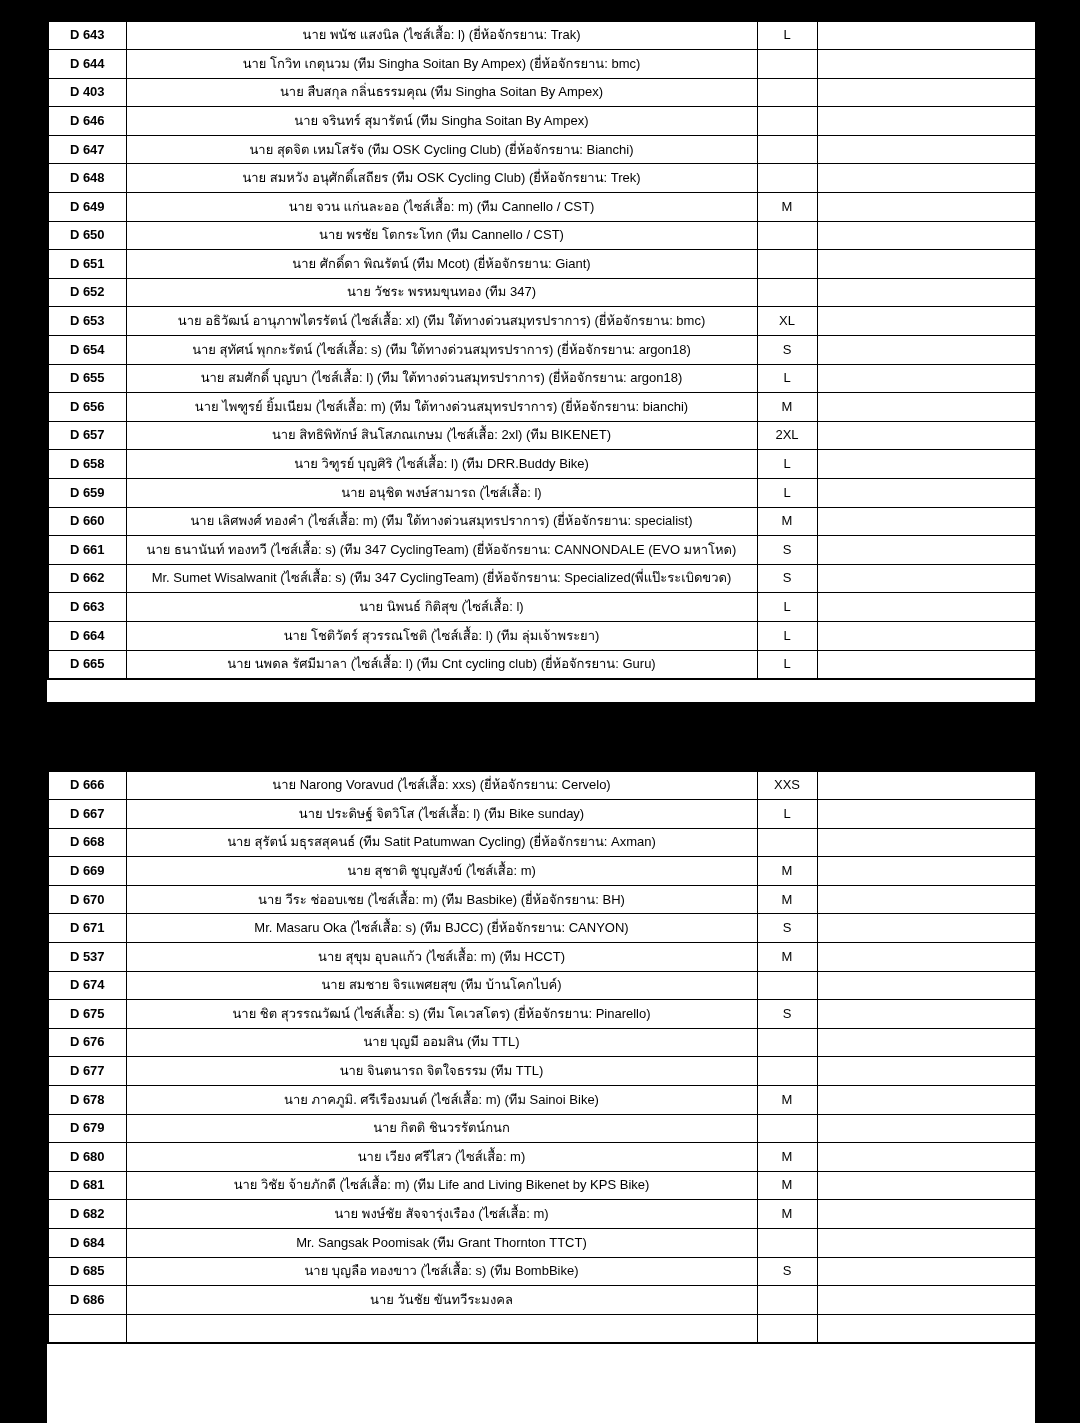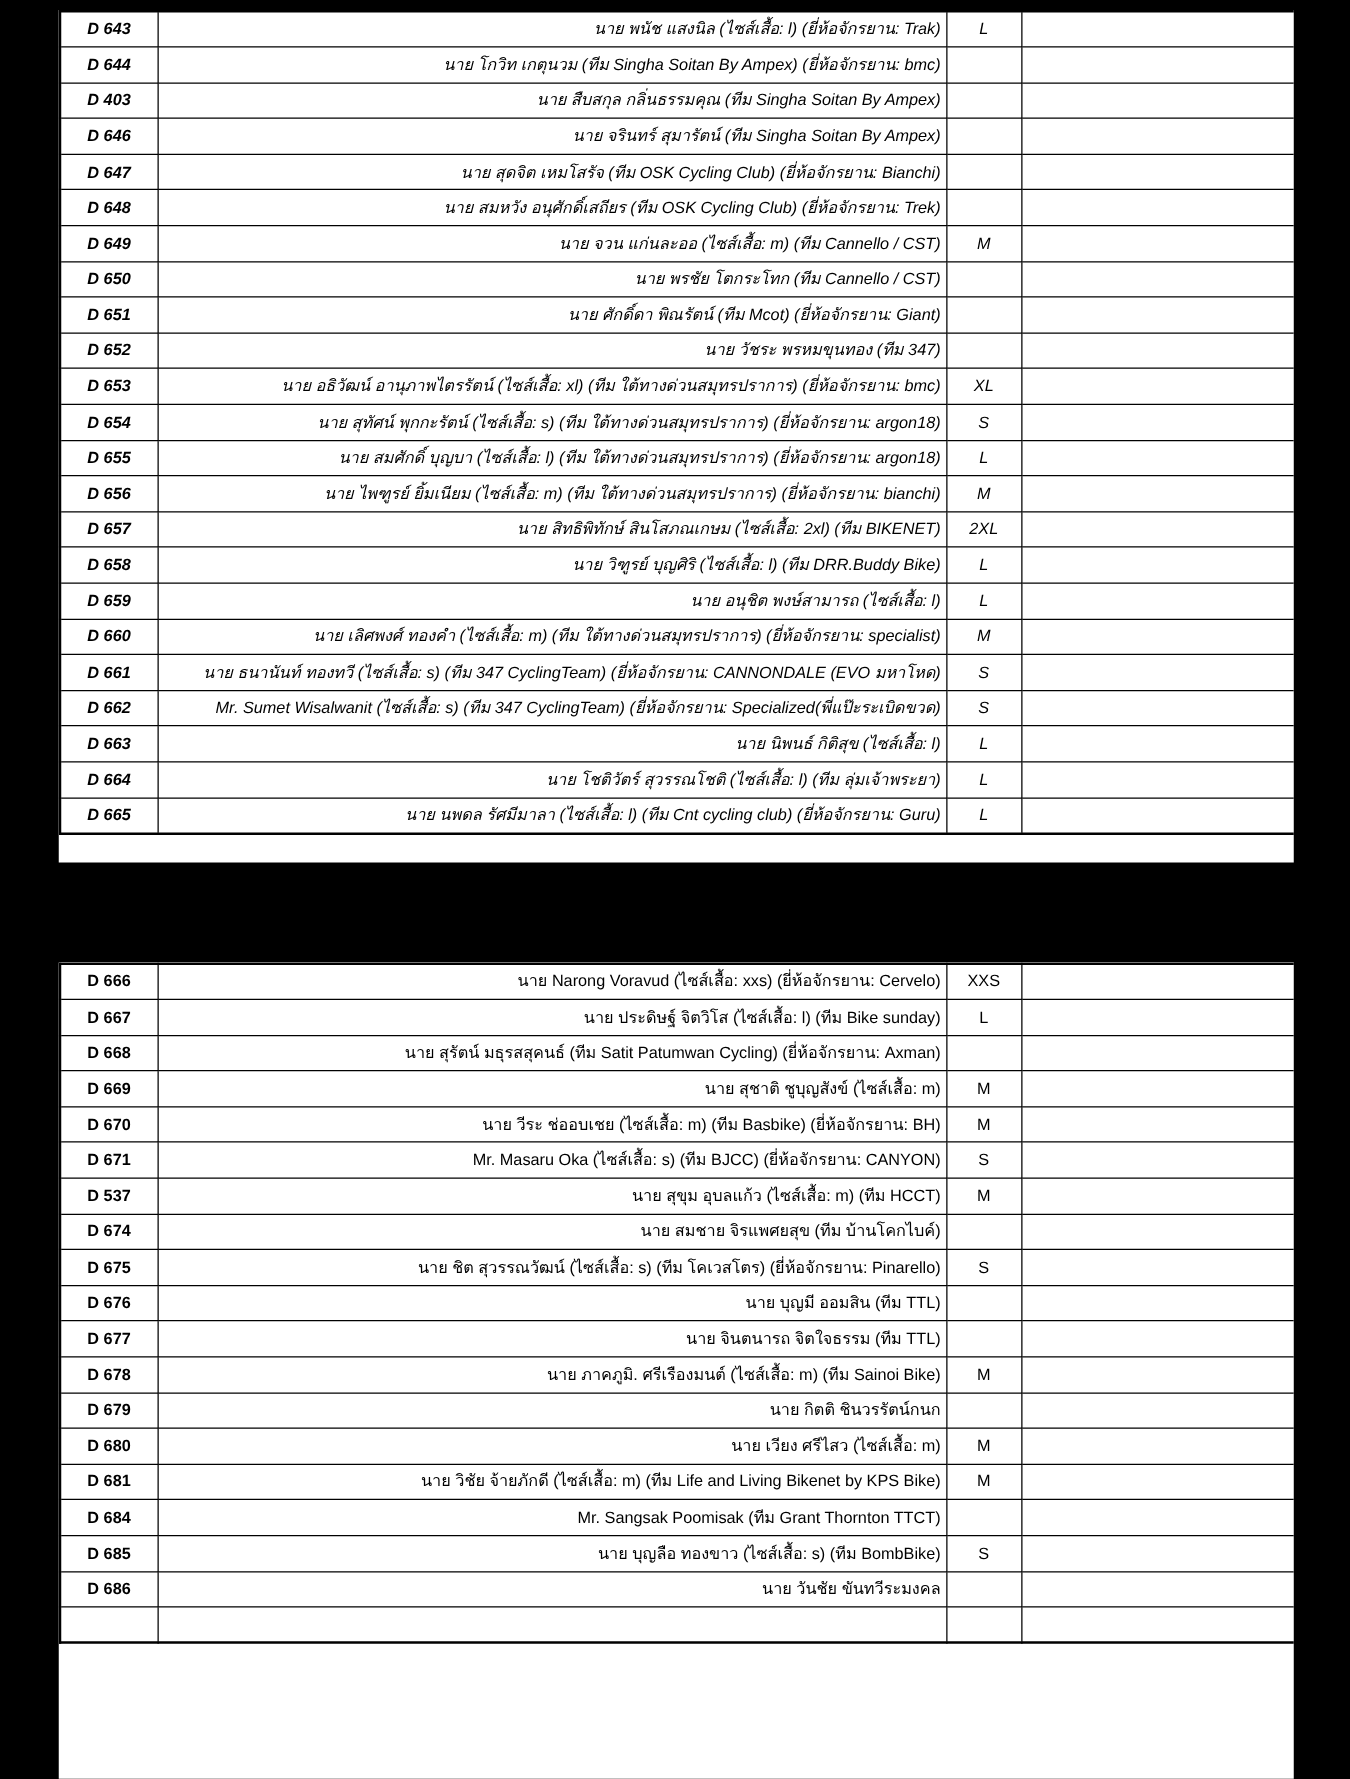--- a/index.html
+++ b/index.html
@@ -11,41 +11,41 @@
     overflow: hidden;
     font-family: "Liberation Sans", "DejaVu Sans", sans-serif;
     color: #000;
   }
   .sheet {
     position: absolute;
     left: 47px;
     width: 988px;
     background: #fff;
   }
-  #sheet1 { top: 8px; height: 682px; overflow: hidden; font-style: italic; }
+  #sheet1 { top: 20px; height: 682px; overflow: hidden; }
   #sheet2 { top: 770px; height: 653px; overflow: hidden; }
   table.roster {
     border-collapse: collapse;
     table-layout: fixed;
     width: 988px;
     background: #fff;
     border: 2px solid #000;
   }
   table.roster td {
     border: 1px solid #000;
     height: 28.6px;
     font-size: 13px;
     line-height: 1.1;
     vertical-align: middle;
     padding: 0 4px;
     overflow: hidden;
     white-space: nowrap;
   }
   td.c-id   { text-align: center; font-weight: bold; padding: 0; }
-  td.c-name { text-align: right; }
+  td.c-name { text-align: center; }
   td.c-size { text-align: center; padding: 0; }
   td.c-blank{ padding: 0; }
   col.w-id    { width: 78px; }
   col.w-name  { width: 631px; }
   col.w-size  { width: 60px; }
   col.w-blank { width: 219px; }
 </style>
 </head>
 <body>
 
@@ -293,20 +293,26 @@
     <td class="c-size">M</td>
     <td class="c-blank"></td>
   </tr>
         <tr>
     <td class="c-id">D 681</td>
     <td class="c-name">นาย วิชัย จ้ายภักดี (ไซส์เสื้อ: m) (ทีม Life and Living Bikenet by KPS Bike)</td>
     <td class="c-size">M</td>
     <td class="c-blank"></td>
   </tr>
         <tr>
+    <td class="c-id">D 682</td>
+    <td class="c-name">นาย พงษ์ชัย สัจจารุ่งเรือง (ไซส์เสื้อ: m)</td>
+    <td class="c-size">M</td>
+    <td class="c-blank"></td>
+  </tr>
+        <tr>
     <td class="c-id">D 684</td>
     <td class="c-name">Mr. Sangsak Poomisak (ทีม Grant Thornton TTCT)</td>
     <td class="c-size"></td>
     <td class="c-blank"></td>
   </tr>
         <tr>
     <td class="c-id">D 685</td>
     <td class="c-name">นาย บุญลือ ทองขาว (ไซส์เสื้อ: s) (ทีม BombBike)</td>
     <td class="c-size">S</td>
     <td class="c-blank"></td>

